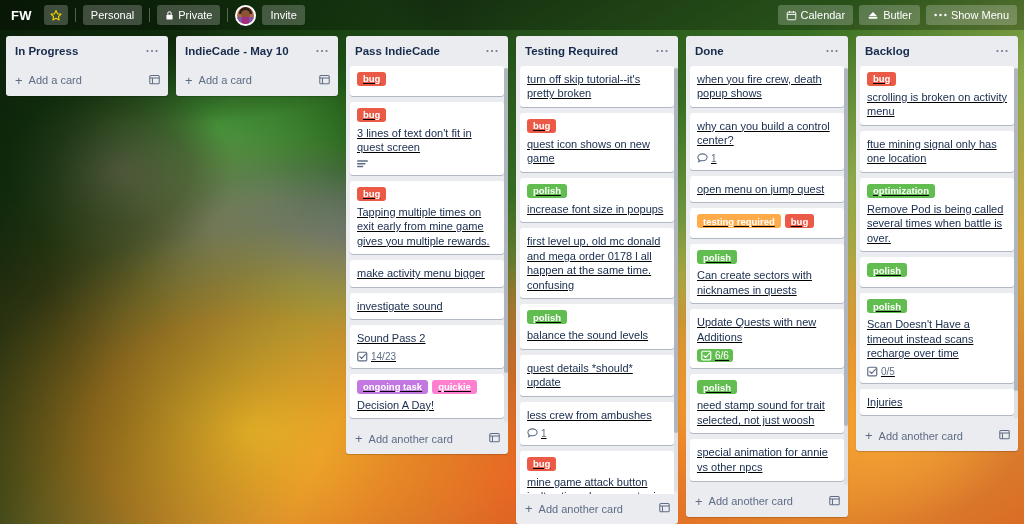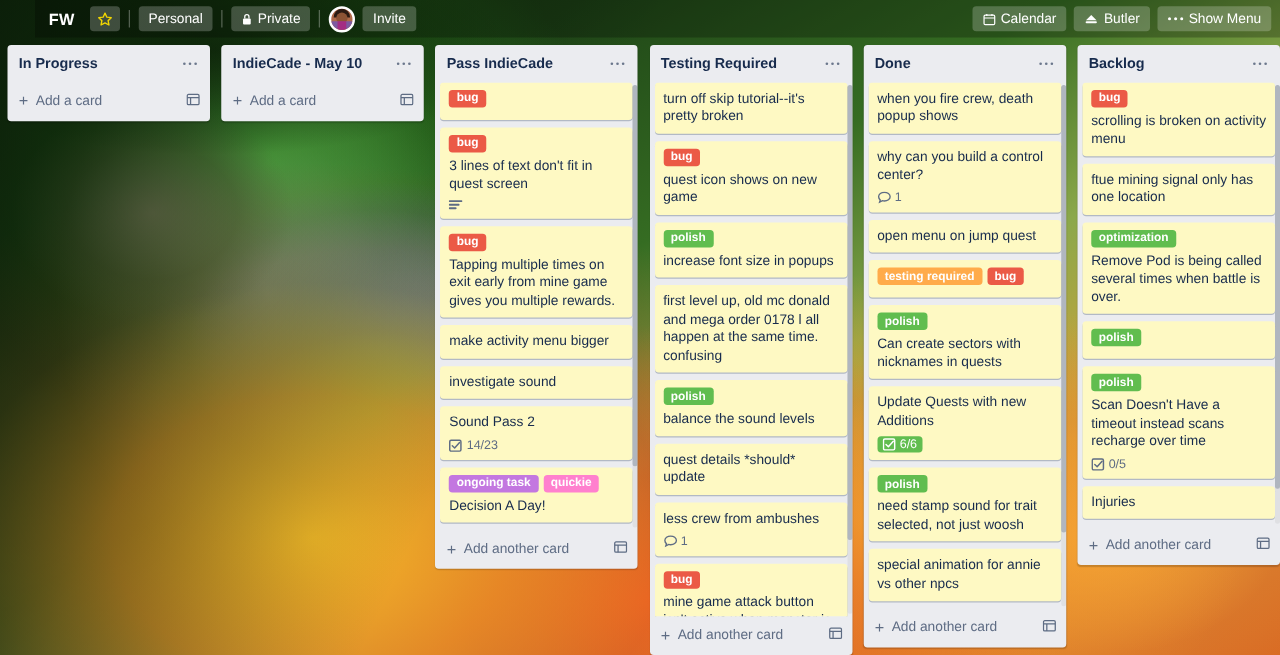--- a/index.html
+++ b/index.html
@@ -41,21 +41,20 @@
   }
 
   
   #topbar {
     position: absolute; top: 0; left: 0; right: 0; height: 30px;
     background: rgba(0,0,0,.25);
     display: flex; align-items: center;
     padding: 0 7px;
     gap: 6px;
     z-index: 20;
-    margin-left: 28px;
   }
   .tb-title {
     color: #fff; font-weight: bold; font-size: 13px;
     letter-spacing: .3px; padding: 0 6px 0 4px;
   }
   .tb-btn {
     height: 20px;
     display: inline-flex; align-items: center; gap: 4px;
     padding: 0 8px;
     background: rgba(255,255,255,.22);
@@ -85,21 +84,20 @@
   .ic { display:inline-block; line-height:0; }
   .ic svg { display:block; }
 
   
   #board {
     position: absolute; top: 30px; left: 0; right: 0; bottom: 0;
     display: flex; align-items: flex-start;
     padding: 6px 0 0 6px;
     gap: 8px;
     z-index: 10;
-    justify-content: space-between;
   }
   .list {
     width: 162px; flex: none;
     background: #ebecf0;
     border-radius: 3px;
     display: flex; flex-direction: column;
     max-height: 488px;
     box-shadow: 0 1px 1px rgba(0,0,0,.18);
   }
   .list.empty { max-height: none; }
@@ -114,26 +112,27 @@
   .list-menu {
     color: #6b778c; font-size: 12px; line-height: 8px;
     letter-spacing: .5px; cursor: pointer; padding: 0 2px;
     flex: none;
   }
   .cards {
     padding: 0 4px; overflow: hidden; flex: 1 1 auto;
     position: relative;
   }
   .card {
-    background: #fef9c3;
+    background: #ffffff;
     border-radius: 3px;
     box-shadow: 0 1px 0 rgba(9,30,66,.25);
     padding: 6px 7px 6px 7px;
     margin-bottom: 6px;
     cursor: pointer;
+    text-decoration: underline;
   }
   .card-labels { display: flex; flex-wrap: wrap; gap: 4px; margin-bottom: 4px; }
   .label {
     height: 14px; border-radius: 3px;
     padding: 0 6px;
     display: inline-flex; align-items: center;
     font-size: 9.5px; font-weight: bold; color: #fff;
     line-height: 1; white-space: nowrap;
   }
   .card-title {

